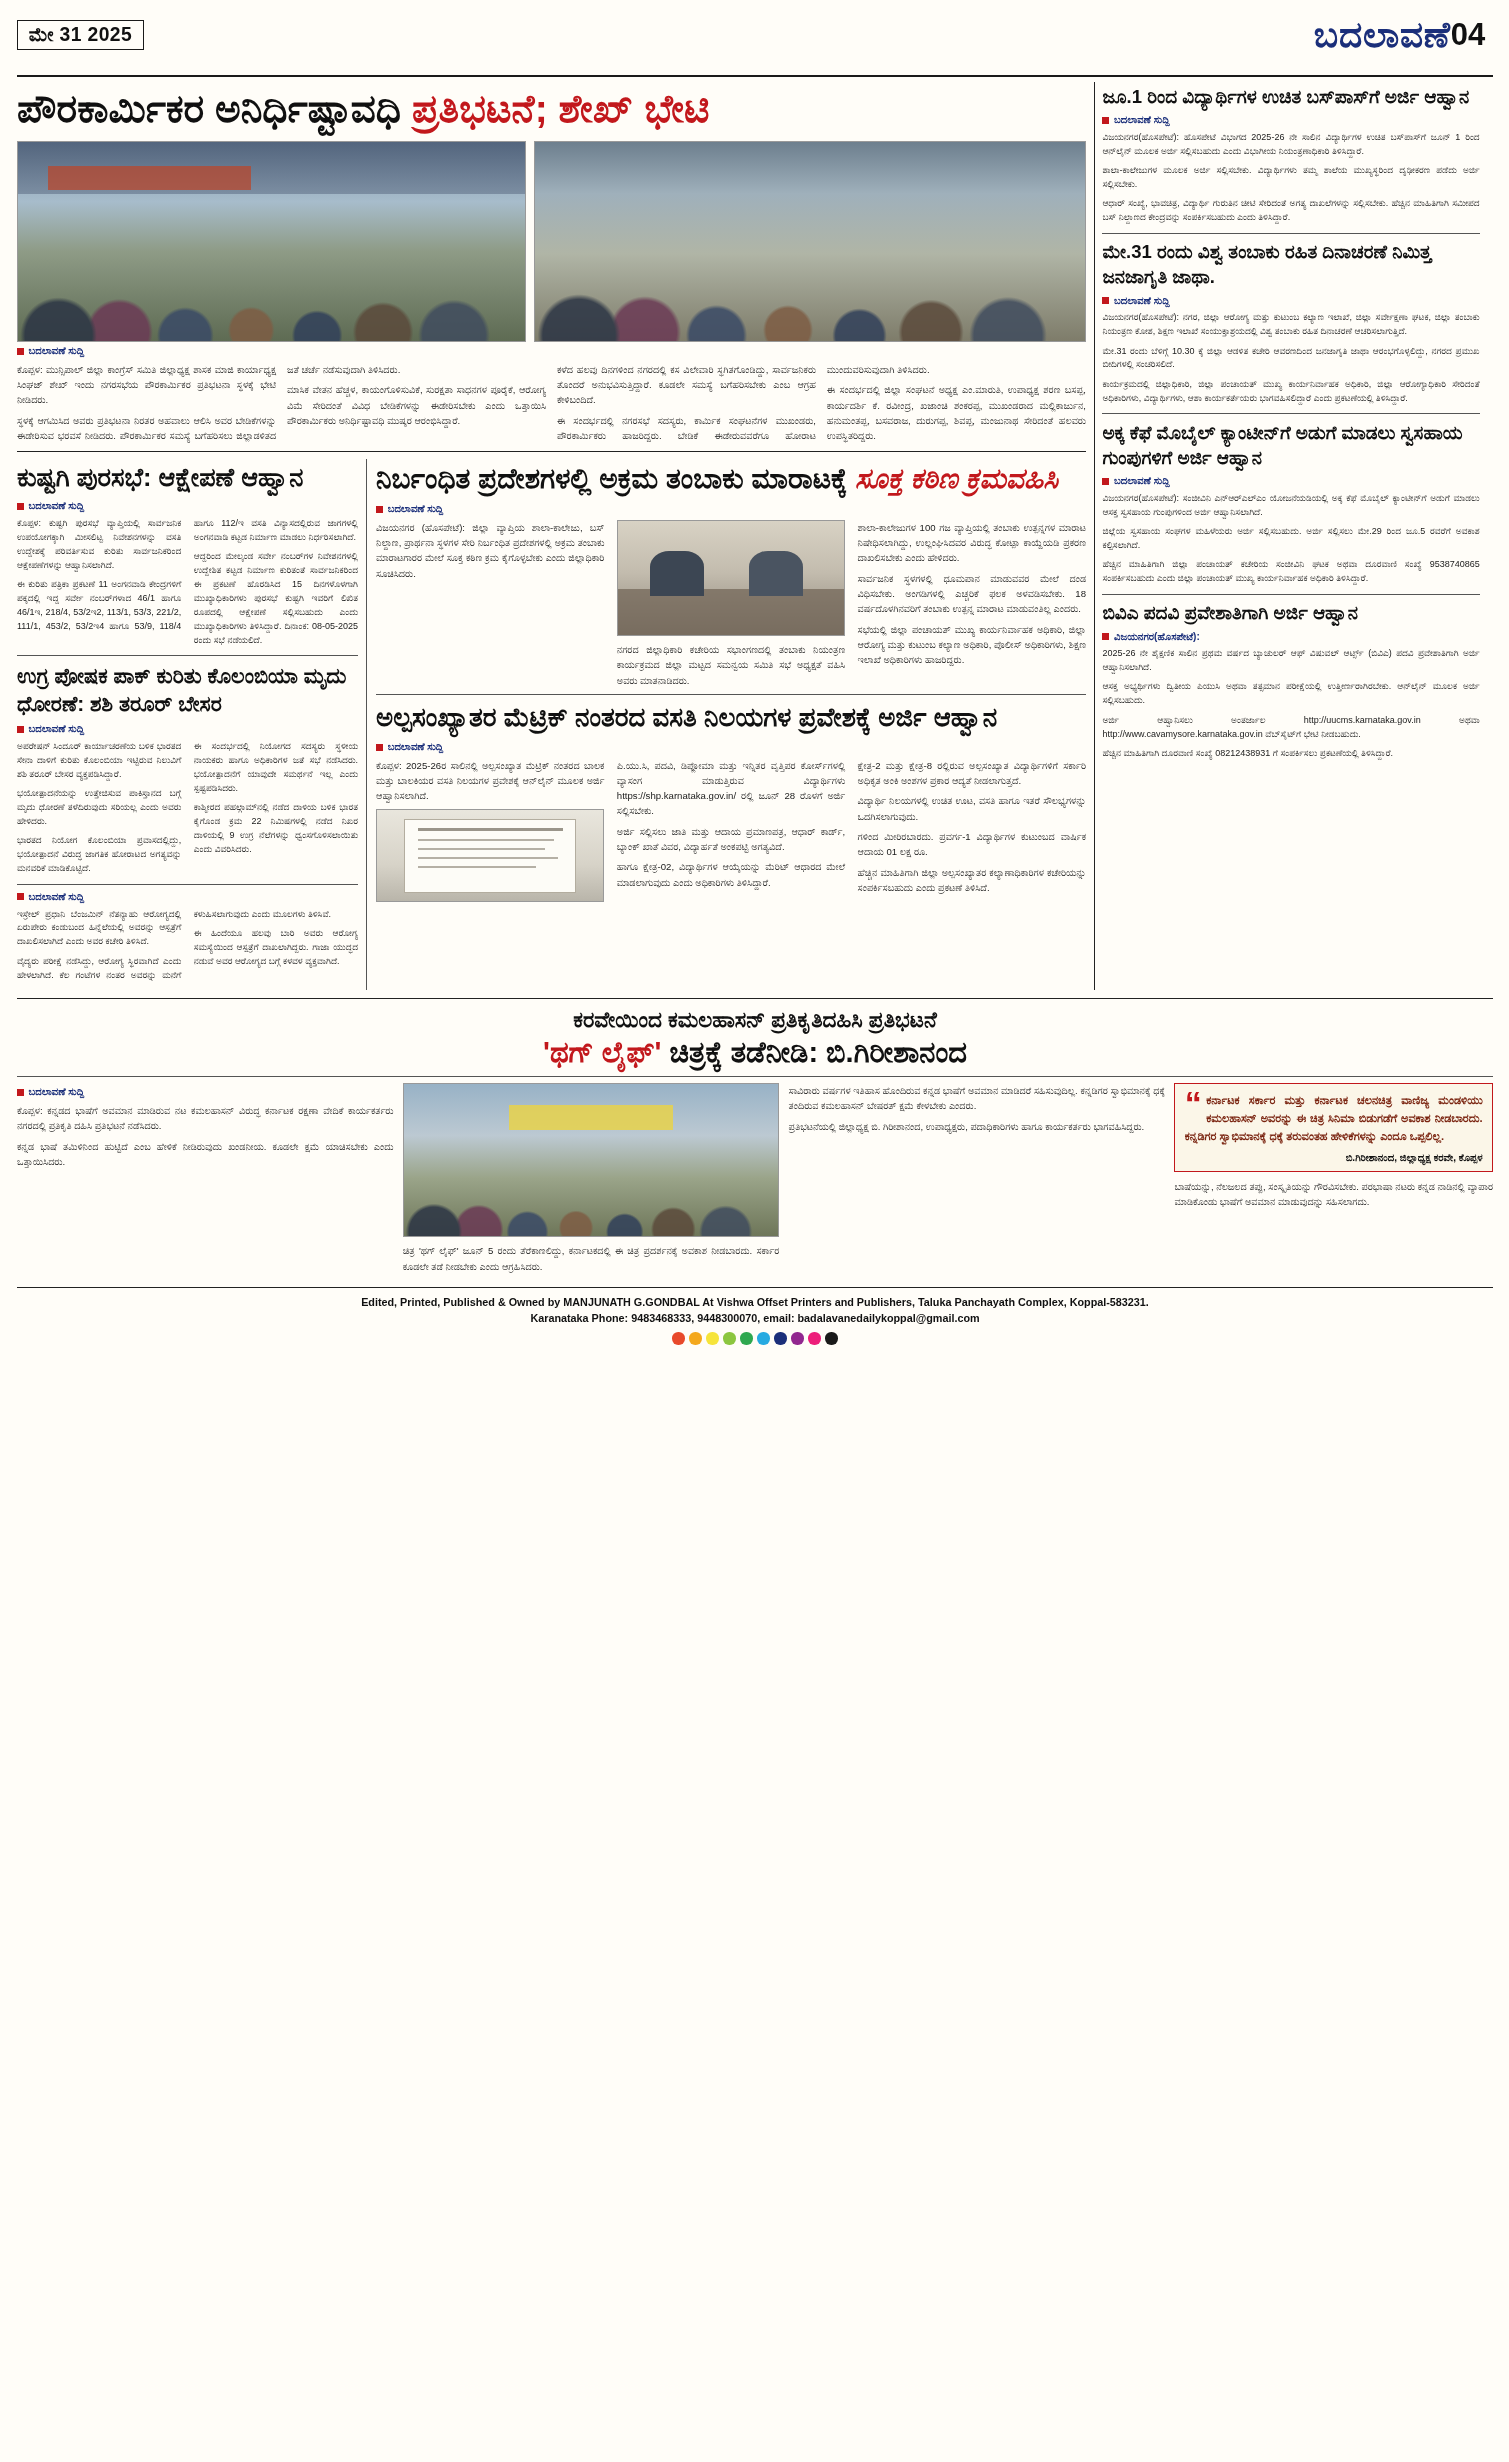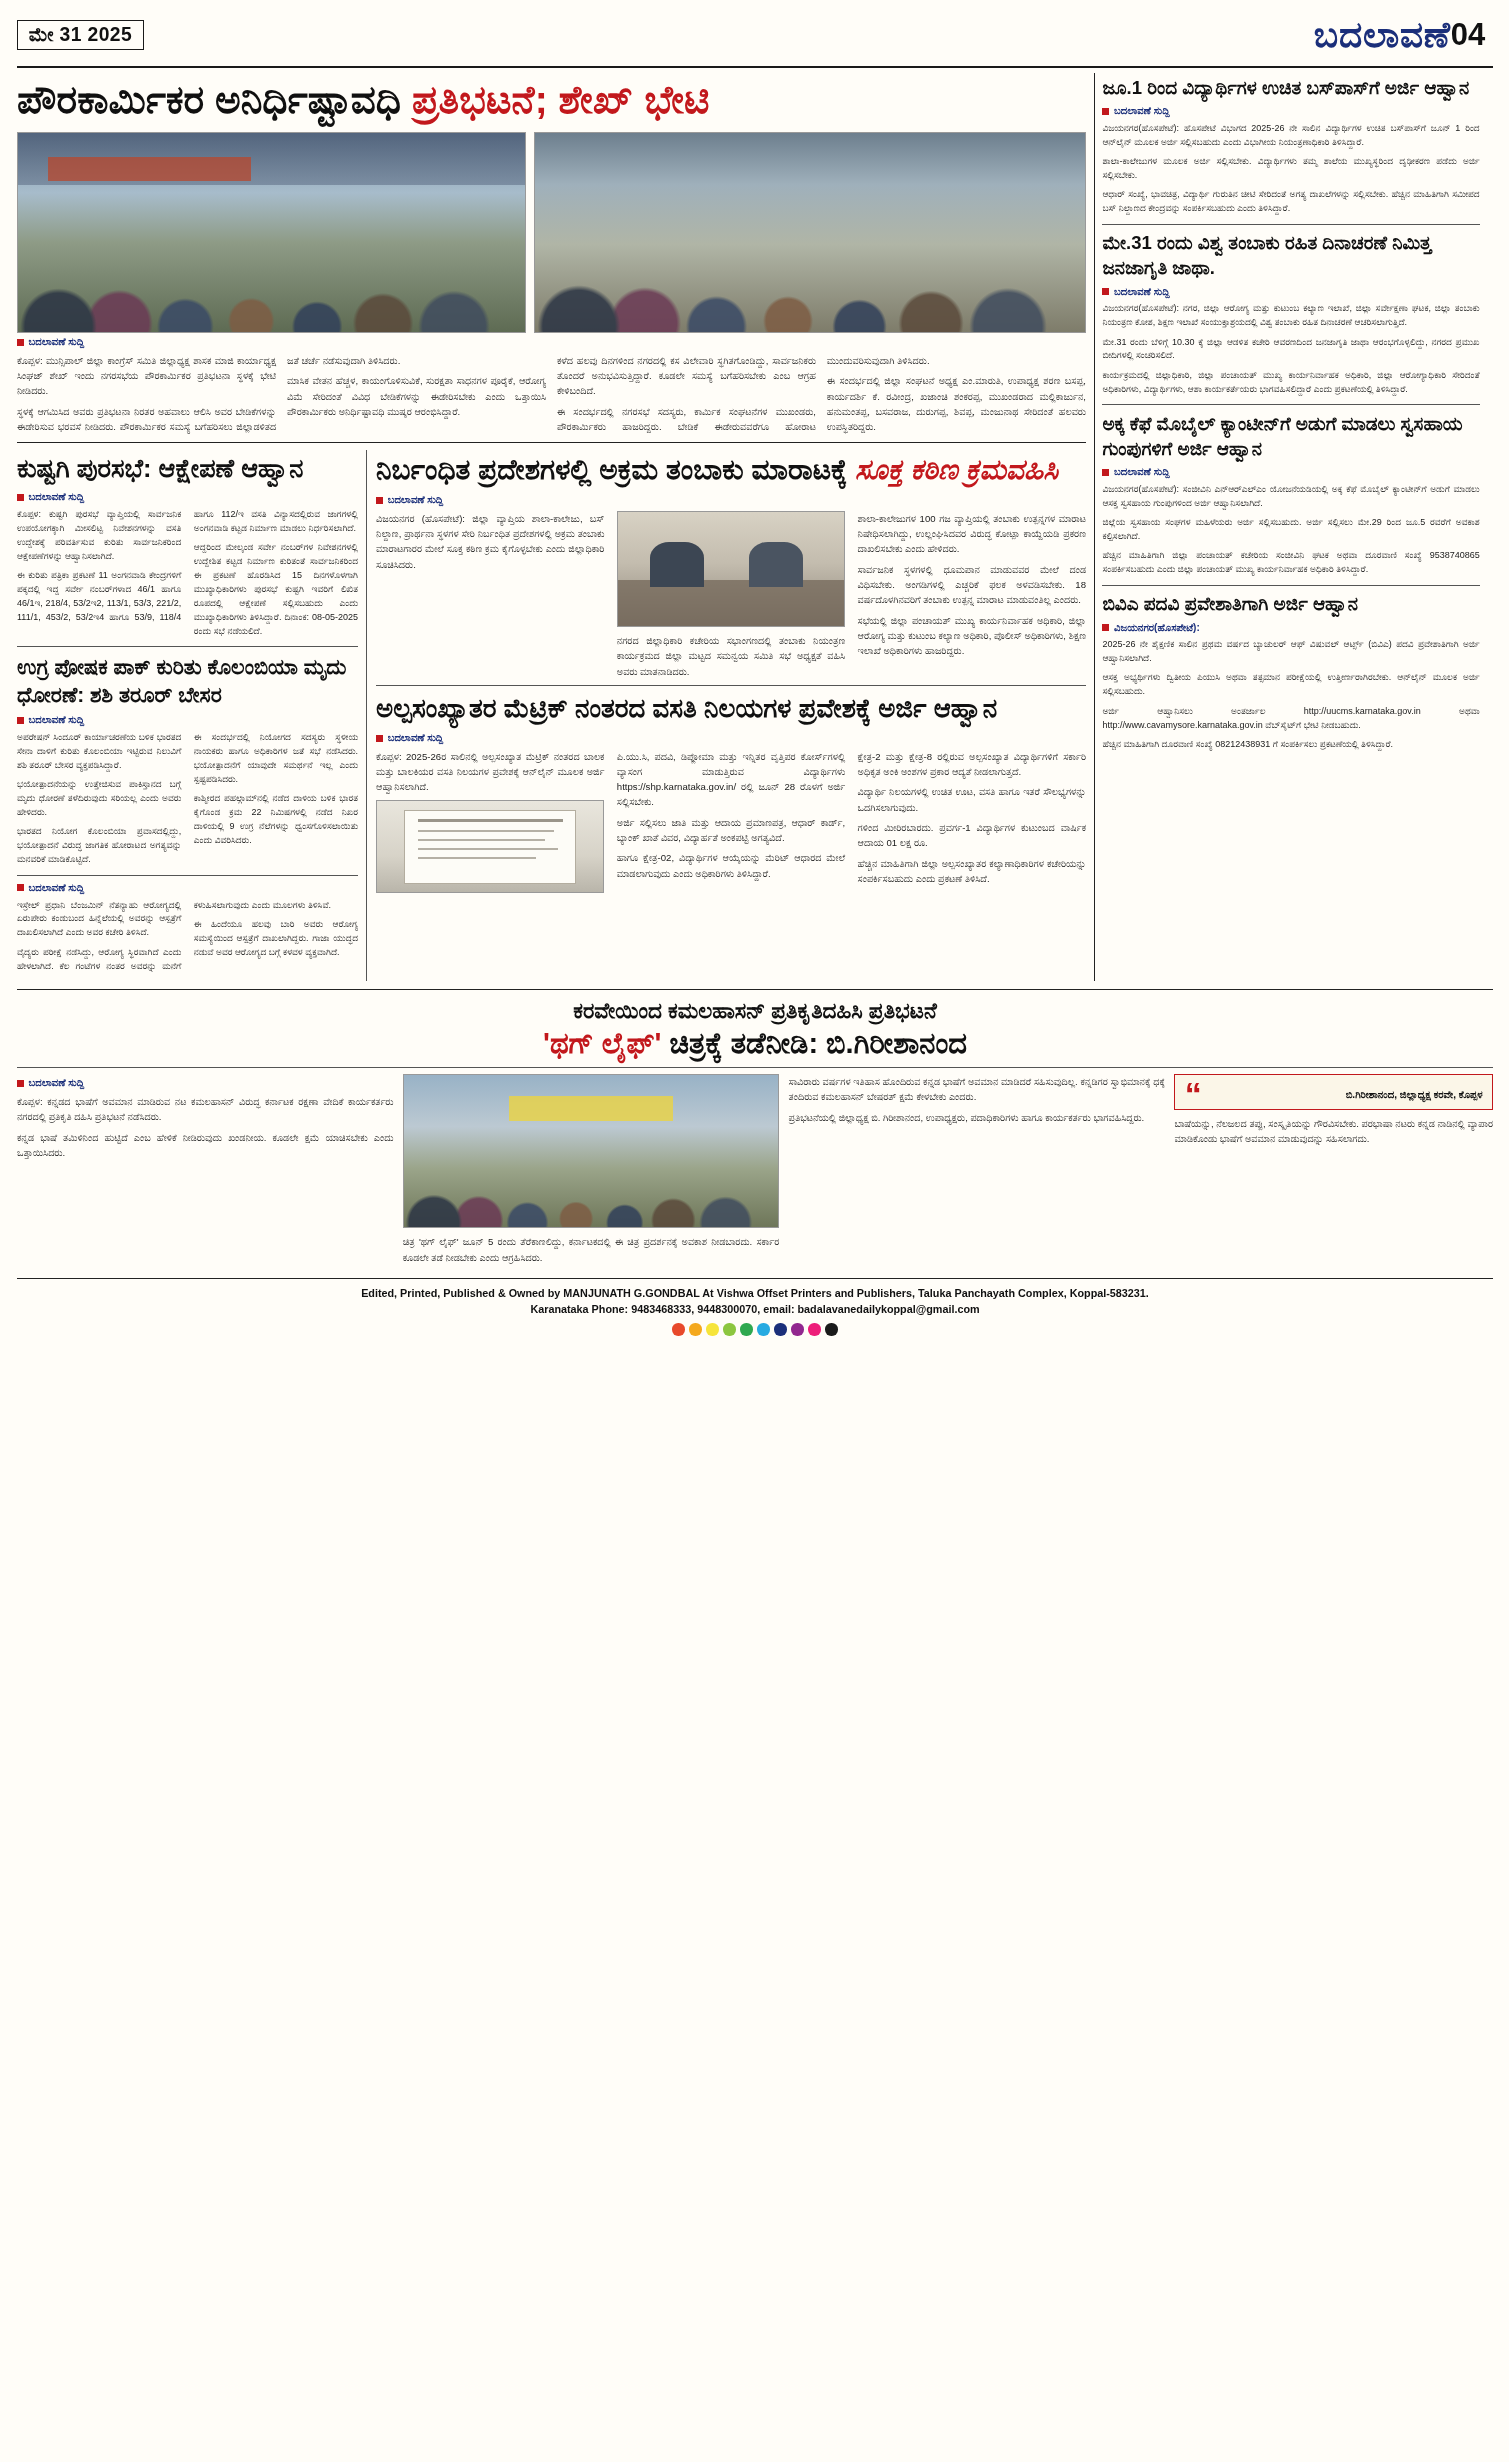--- a/index.html
+++ b/index.html
@@ -16,21 +16,21 @@
     padding: 14px 17px 7.7px 17px;
     position: relative;
   }
 
   
   .masthead {
     display: flex;
     align-items: center;
     justify-content: space-between;
     border-bottom: 2.3px solid #1a1a1a;
-    padding-bottom: 10px;
+    padding-bottom: 19px;
     margin-bottom: 4.6px;
   }
   .date-box {
     border: 1.5px solid #1a1a1a;
     padding: 3.1px 10.8px;
     font-size: 19.3px;
     font-weight: bold;
     color: #111;
     letter-spacing: 0.4px;
   }
@@ -482,20 +482,21 @@
       </div>
 
       <div style="width:26%;">
         <p class="txt">ಸಾವಿರಾರು ವರ್ಷಗಳ ಇತಿಹಾಸ ಹೊಂದಿರುವ ಕನ್ನಡ ಭಾಷೆಗೆ ಅವಮಾನ ಮಾಡಿದರೆ ಸಹಿಸುವುದಿಲ್ಲ. ಕನ್ನಡಿಗರ ಸ್ವಾಭಿಮಾನಕ್ಕೆ ಧಕ್ಕೆ ತಂದಿರುವ ಕಮಲಹಾಸನ್ ಬೇಷರತ್ ಕ್ಷಮೆ ಕೇಳಬೇಕು ಎಂದರು.</p>
         <p class="txt">ಪ್ರತಿಭಟನೆಯಲ್ಲಿ ಜಿಲ್ಲಾಧ್ಯಕ್ಷ ಬಿ. ಗಿರೀಶಾನಂದ, ಉಪಾಧ್ಯಕ್ಷರು, ಪದಾಧಿಕಾರಿಗಳು ಹಾಗೂ ಕಾರ್ಯಕರ್ತರು ಭಾಗವಹಿಸಿದ್ದರು.</p>
       </div>
 
       <div style="width:22%;">
         <div class="quote-box">
           <span class="quote-mark">“</span>
+          <div class="quote-text">ಕರ್ನಾಟಕ ಸರ್ಕಾರ ಮತ್ತು ಕರ್ನಾಟಕ ಚಲನಚಿತ್ರ ವಾಣಿಜ್ಯ ಮಂಡಳಿಯು ಕಮಲಹಾಸನ್ ಅವರನ್ನು ಈ ಚಿತ್ರ ಸಿನಿಮಾ ಬಿಡುಗಡೆಗೆ ಅವಕಾಶ ನೀಡಬಾರದು. ಕನ್ನಡಿಗರ ಸ್ವಾಭಿಮಾನಕ್ಕೆ ಧಕ್ಕೆ ತರುವಂತಹ ಹೇಳಿಕೆಗಳನ್ನು ಎಂದೂ ಒಪ್ಪಲಿಲ್ಲ.</div>
           <div class="quote-attr">ಬಿ.ಗಿರೀಶಾನಂದ, ಜಿಲ್ಲಾಧ್ಯಕ್ಷ ಕರವೇ, ಕೊಪ್ಪಳ</div>
         </div>
         <p class="txt" style="margin-top:6.2px;">ಬಾಷೆಯನ್ನು, ನೆಲಜಲದ ತಪ್ಪು, ಸಂಸ್ಕೃತಿಯನ್ನು ಗೌರವಿಸಬೇಕು. ಪರಭಾಷಾ ನಟರು ಕನ್ನಡ ನಾಡಿನಲ್ಲಿ ವ್ಯಾಪಾರ ಮಾಡಿಕೊಂಡು ಭಾಷೆಗೆ ಅವಮಾನ ಮಾಡುವುದನ್ನು ಸಹಿಸಲಾಗದು.</p>
       </div>
     </div>
   </div>
 
   <div class="footer">
     <div>Edited, Printed, Published &amp; Owned by MANJUNATH G.GONDBAL At Vishwa Offset Printers and Publishers, Taluka Panchayath  Complex, Koppal-583231.</div>
     <div>Karanataka Phone: 9483468333, 9448300070,   email: badalavanedailykoppal@gmail.com</div>

